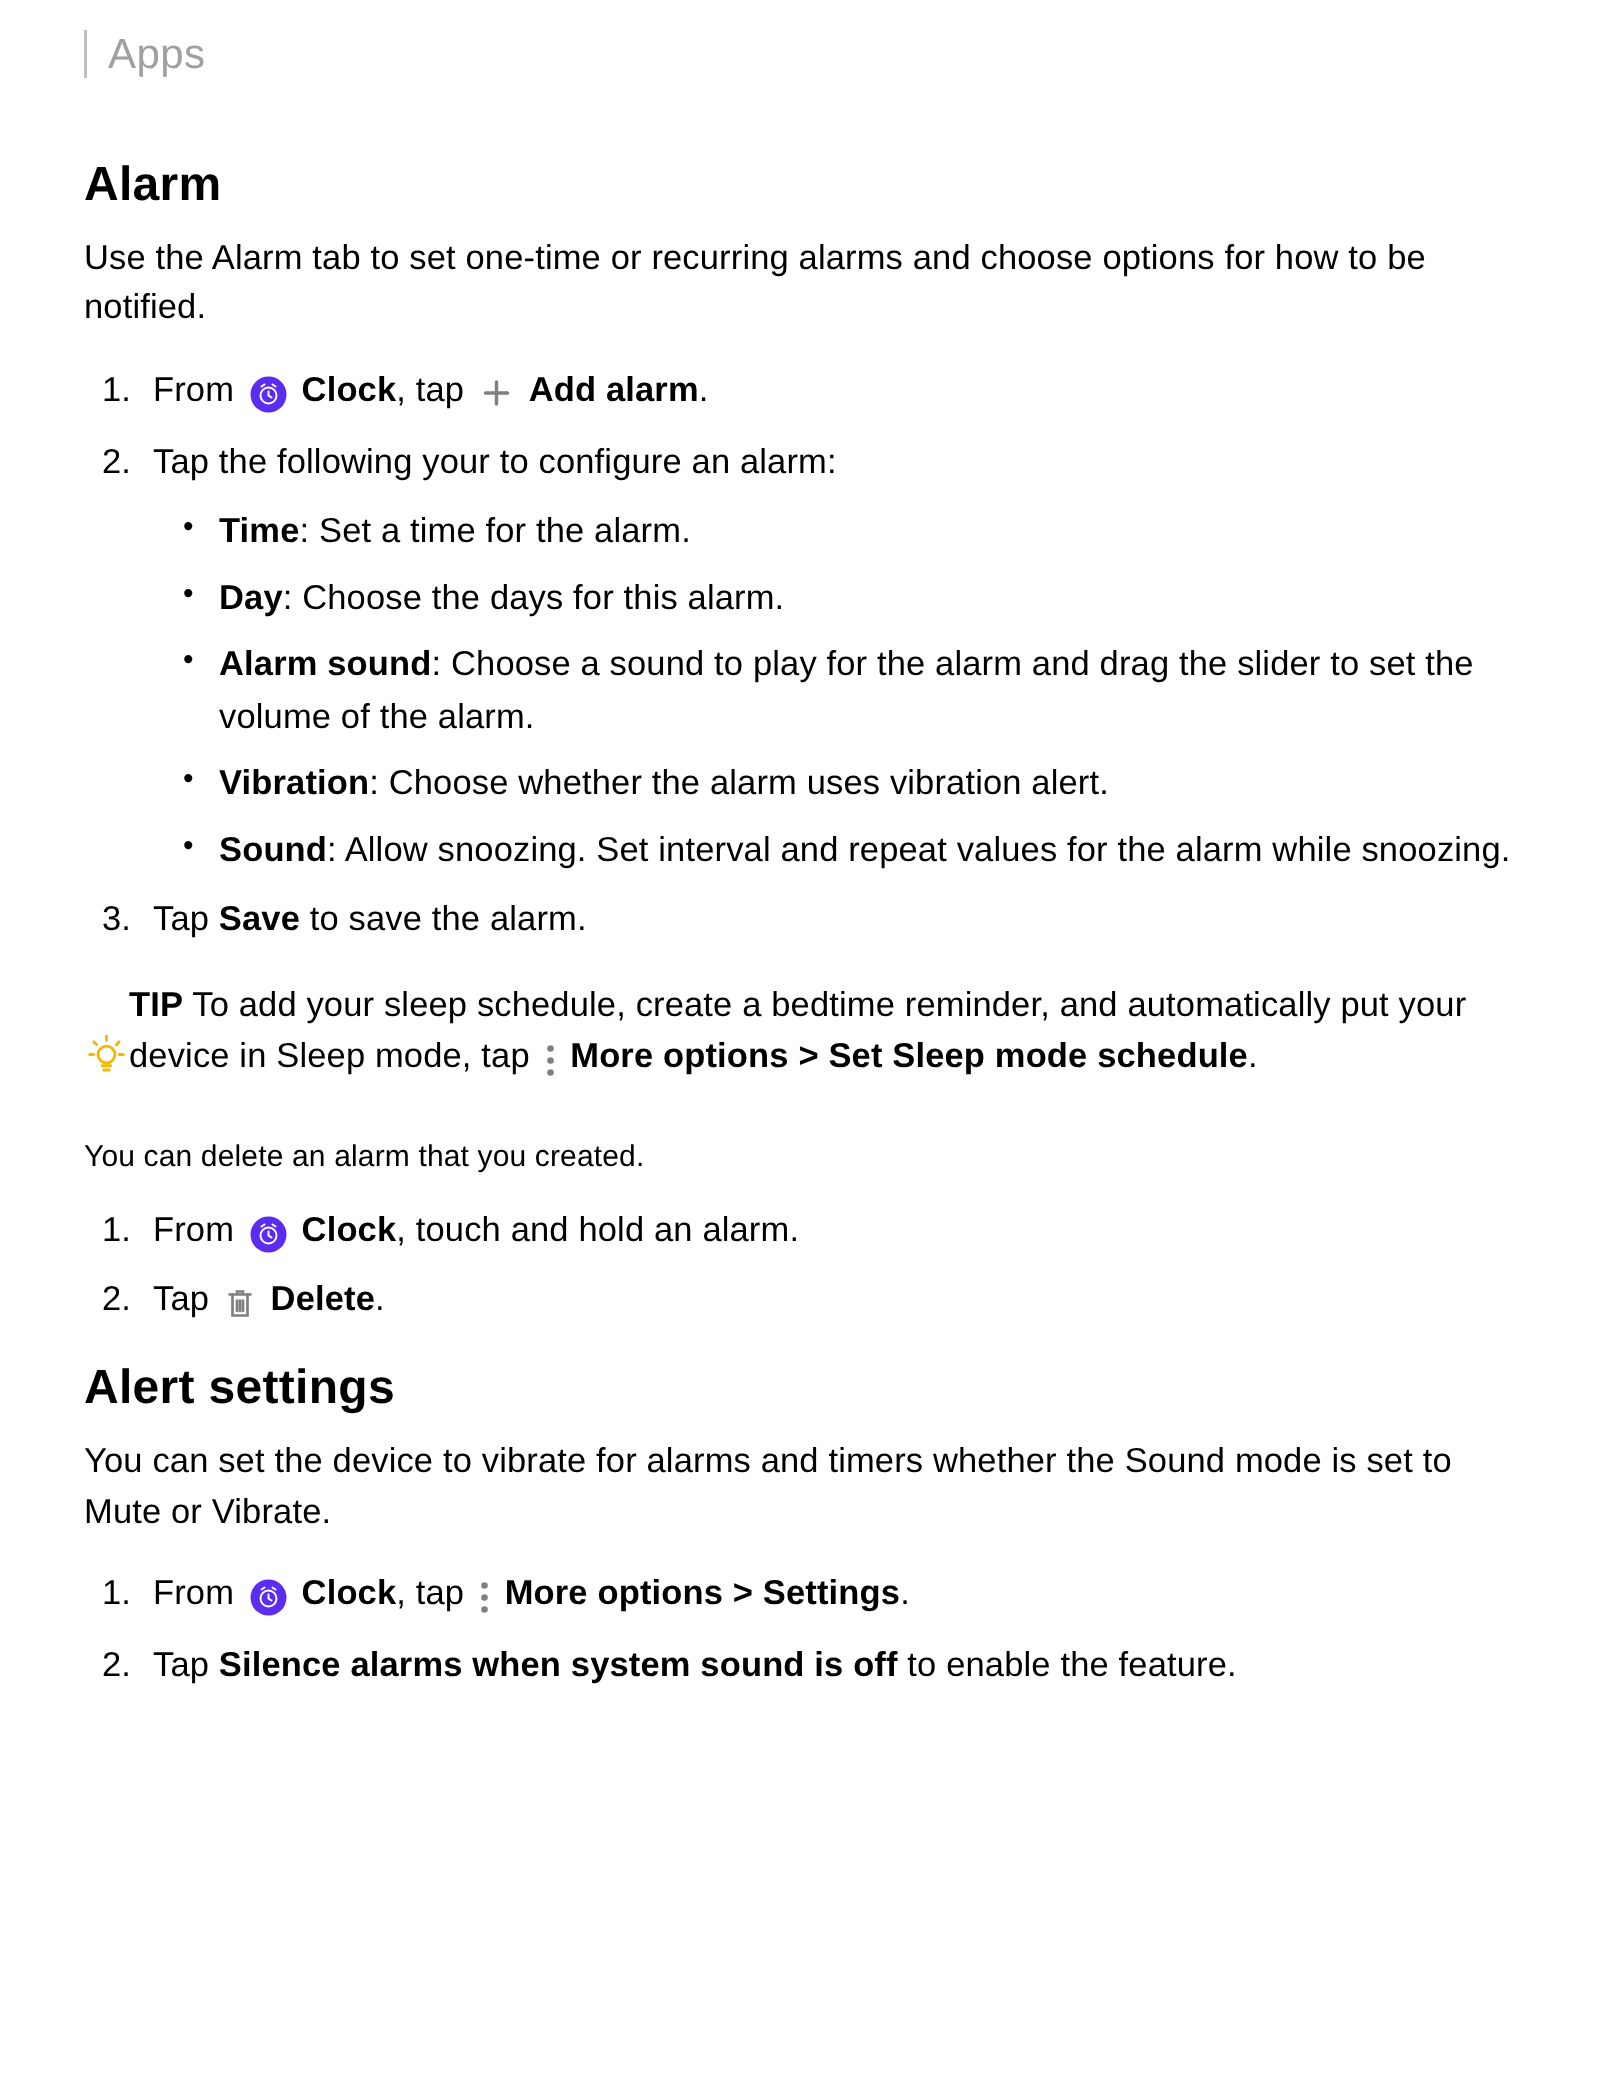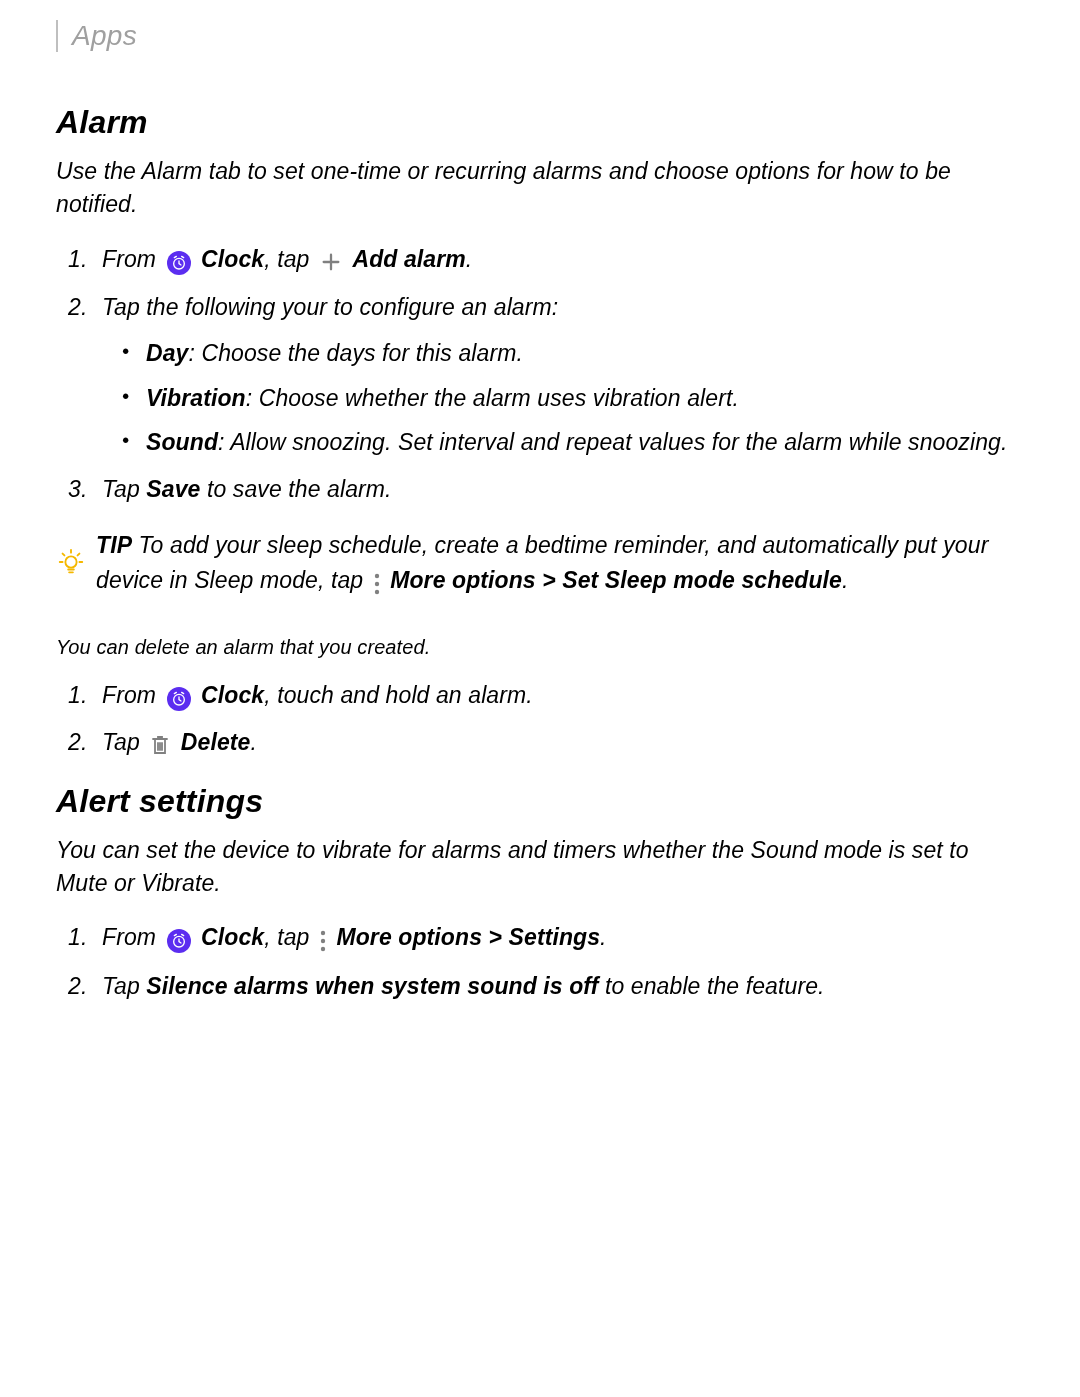--- a/index.html
+++ b/index.html
@@ -1,17 +1,17 @@
 <!DOCTYPE html>
 <html><head>
 <meta charset="utf-8">
 <style>
   * { box-sizing: border-box; margin: 0; padding: 0; }
   html, body { width: 1080px; background: #fff; font-family: "Segoe UI", Arial, sans-serif; color: #000; }
-  .page { padding: 20px 56px 40px 56px; font-style: italic; }
+  .page { padding: 20px 56px 40px 56px; }
   .breadcrumb {
     border-left: 2px solid #bfbfbf;
     padding-left: 14px;
     color: #a0a0a0;
     font-size: 28px;
     font-weight: 400;
     margin-bottom: 52px;
     letter-spacing: 0.3px;
   }
   h2 { font-size: 32px; font-weight: 600; margin-bottom: 14px; letter-spacing: 0.2px; }
@@ -40,21 +40,21 @@
     width: 24px; height: 24px; border-radius: 50%;
     background: #5b2df0;
     position: relative;
     display: inline-flex; align-items: center; justify-content: center;
     vertical-align: -4px;
   }
   .clock-icon svg { width: 16px; height: 16px; }
   .plus-icon svg { width: 22px; height: 22px; vertical-align: -5px; }
   .more-icon svg { width: 6px; height: 22px; vertical-align: -5px; }
   .trash-icon svg { width: 20px; height: 22px; vertical-align: -5px; }
-  .tip-block { display: flex; gap: 10px; align-items: center; margin: 8px 0 34px 0; }
+  .tip-block { display: flex; align-items: flex-end; margin: 8px 0 34px 0; }
   .tip-icon svg { width: 30px; height: 30px; }
   .tip-text { font-size: 23px; line-height: 1.5; letter-spacing: 0.1px; flex: 1; }
   h3 { font-size: 26px; font-weight: 500; margin-bottom: 10px; letter-spacing: 0.2px; }
   .sub-intro { font-size: 20px; line-height: 1.45; margin-bottom: 16px; letter-spacing: 0.1px; }
   .section-gap { margin-bottom: 34px; }
 </style>
 </head>
 <body>
 
 <div class="page">
@@ -74,21 +74,23 @@
           </svg>
         </span>
       <span class="bold">Clock</span><span>, tap </span><span class="icon plus-icon"><svg viewBox="0 0 24 24">
             <path d="M12 4 L12 20 M4 12 L20 12" stroke="#808080" stroke-width="2.5" stroke-linecap="round"></path>
           </svg></span>
       <span class="bold">Add alarm</span><span>.</span>
     </li>
     <li>
       <span>Tap the following your to configure an alarm:</span>
       <ul class="sub">
+        <li><span class="bold">Time</span><span>: Set a time for the alarm.</span></li>
         <li><span class="bold">Day</span><span>: Choose the days for this alarm.</span></li>
+        <li><span class="bold">Alarm sound</span><span>: Choose a sound to play for the alarm and drag the slider to set the volume of the alarm.</span></li>
         <li><span class="bold">Vibration</span><span>: Choose whether the alarm uses vibration alert.</span></li>
         <li><span class="bold">Sound</span><span>: Allow snoozing. Set interval and repeat values for the alarm while snoozing.</span></li>
       </ul>
     </li>
     <li>
       <span>Tap </span><span class="bold">Save</span><span> to save the alarm.</span>
     </li>
   </ol>
 
   <div class="tip-block">

